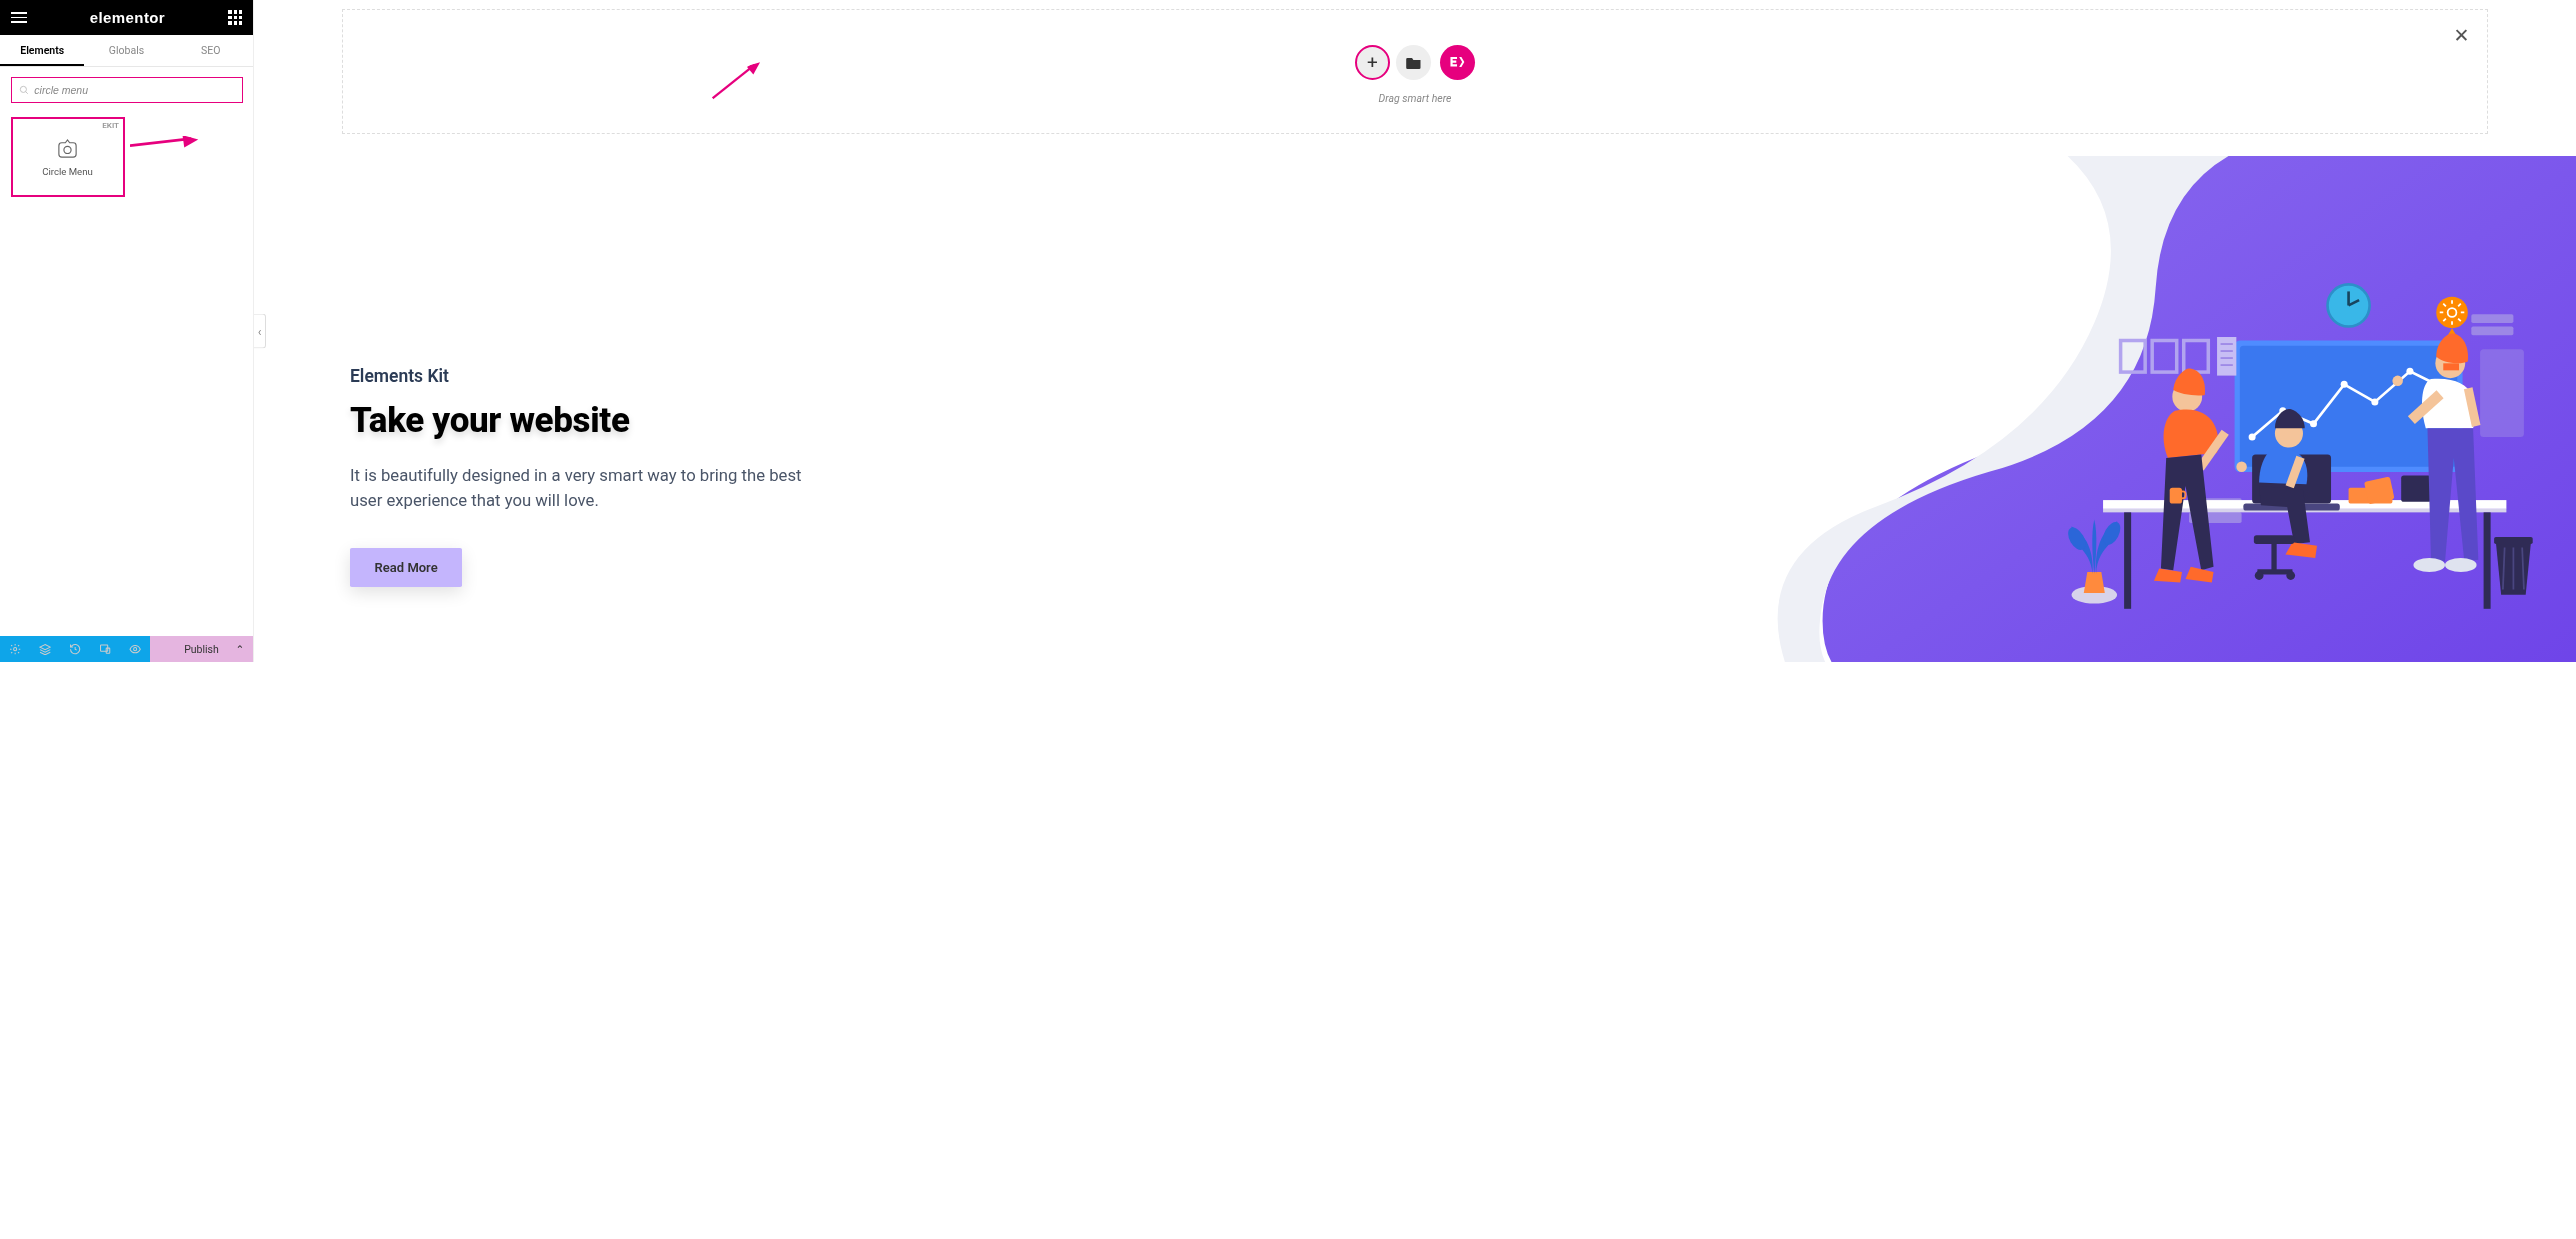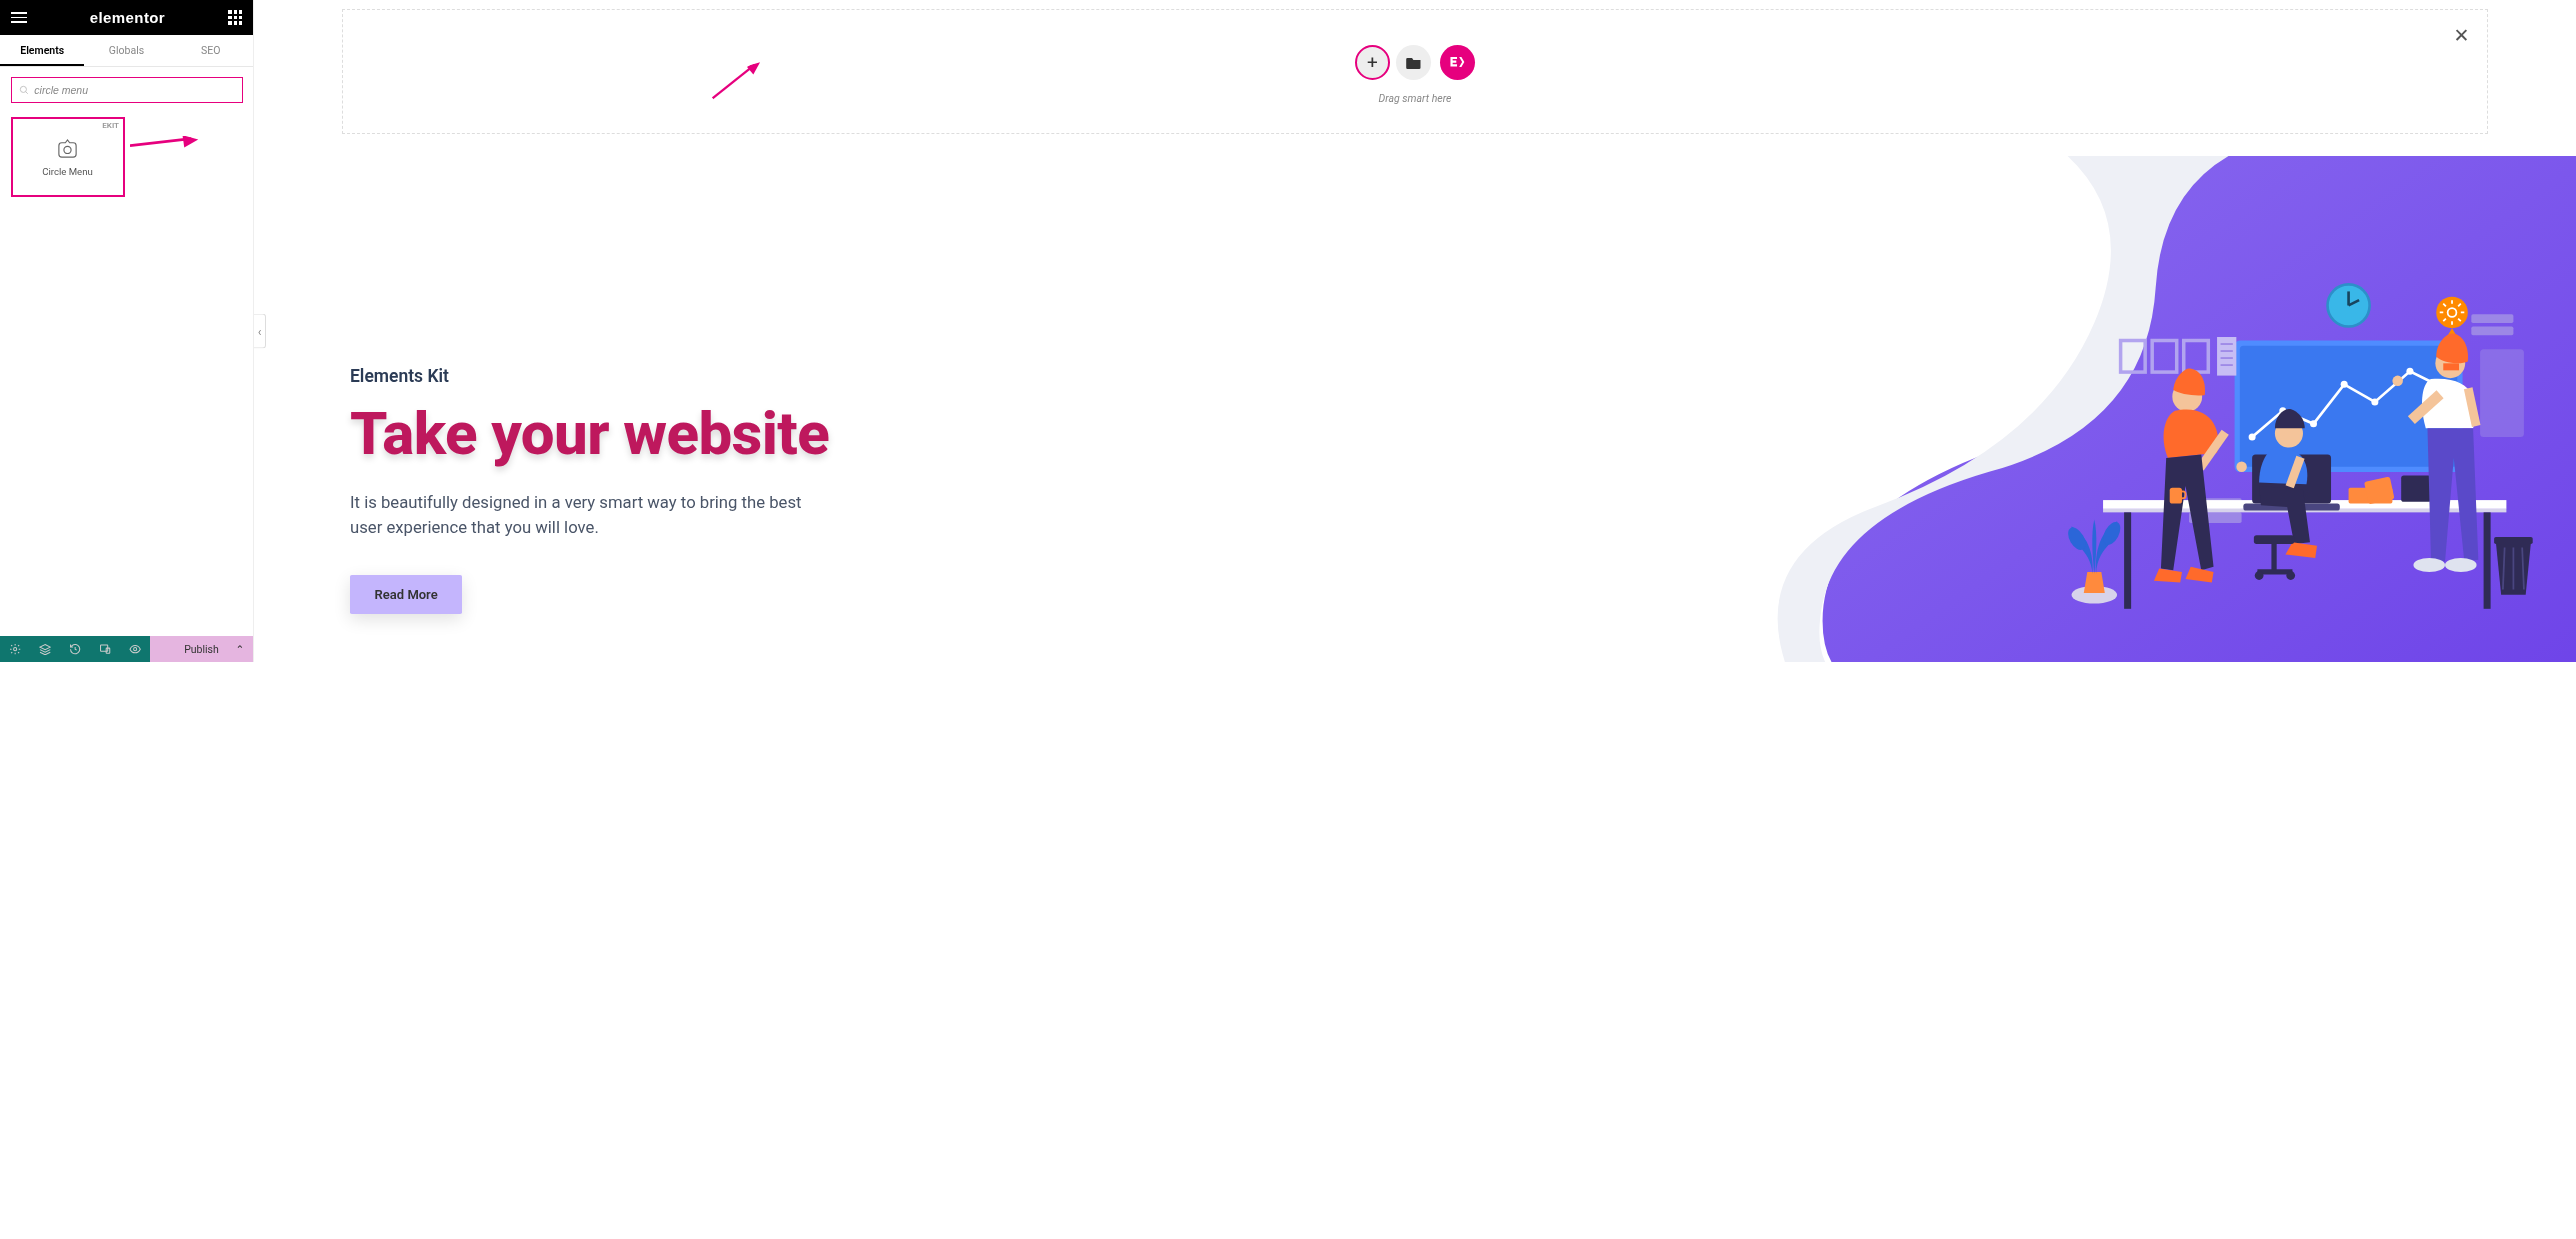--- a/index.html
+++ b/index.html
@@ -28,21 +28,21 @@
   .widget { margin-top:14px; border:2.6px solid #e6007e; width:114px; height:80px; background:#fff; position:relative; display:flex; flex-direction:column; align-items:center; justify-content:center; gap:7px;}
   .widget .badge { position:absolute; top:1.8px; right:3.5px; font-size:8px; color:#999; font-weight:600;}
   .widget svg.wicon { width:23px; height:21px; color:#666;}
   .widget .wlabel { font-size:9.6px; color:#555;}
 
   
   .annot-arrow-1.arrow { position:absolute; left:130px; top:136px; width:70px; height:12.3px; pointer-events:none;}
   .arrow svg { width:100%; height:100%; display:block;}
 
   
-  .sb-footer { position:absolute; bottom:0; left:0; right:0; height:26px; background:#0f766e; display:flex; align-items:stretch; color:#ccc; }
+  .sb-footer { position:absolute; bottom:0; left:0; right:0; height:26px; background:#0ea5e9; display:flex; align-items:stretch; color:#ccc; }
   .sb-footer .fbtn { flex:0 0 30px; display:flex; align-items:center; justify-content:center; cursor:pointer;}
   .sb-footer .fbtn svg { width:12.3px; height:12.3px; stroke:#ccc; fill:none; }
   .sb-footer .publish { flex:1; display:flex; align-items:center; justify-content:center; background:#e5b5e0; color:#333; font-size:10.5px; cursor:pointer; position:relative; gap:26px;}
   .sb-footer .publish .chev { position:absolute; right:8.8px;}
 
   
   .panel-toggle { position:absolute; left:254px; top:50%; transform:translateY(-50%); width:12.3px; height:35px; background:#fff; border:0.9px solid #ddd; border-left:none; border-radius:0 3.5px 3.5px 0; display:flex; align-items:center; justify-content:center; cursor:pointer; z-index:10;}
   .panel-toggle::before{content:"‹"; font-size:12.3px; color:#888;}
 
   
@@ -61,21 +61,21 @@
 
   .annot-arrow-2 { position:absolute; pointer-events:none; }
   .annot-arrow-2.left { left:460px; top:70px; width:61px; height:44px; transform:rotate(-32deg);}
 
   
   .hero { position:absolute; left:0; right:0; top:156px; bottom:0; }
   .hero-bg { position:absolute; inset:0; overflow:hidden; background:#fff;}
   .hero-bg svg { position:absolute; right:-53px; top:-26px; width:859px; height:561px;}
   .hero-text { position:absolute; left:96px; top:210px; max-width:491px;}
   .hero-kicker { font-size:17.5px; font-weight:600; color:#2b3b55; margin-bottom:16px;}
-  .hero-title { font-size:60px; line-height:1.08; font-weight:800; color:#be185d; text-shadow:0 3.5px 7px rgba(0,0,0,.15); letter-spacing:-.01em;}
+  .hero-title { font-size:35px; line-height:1.08; font-weight:800; color:#000000; text-shadow:0 3.5px 7px rgba(0,0,0,.15); letter-spacing:-.01em;}
   .hero-desc { font-size:16.7px; color:#4a5568; margin-top:23px; line-height:1.5; max-width:456px;}
   .hero-btn { margin-top:35px; display:inline-block; background:#c4b5fd; padding:12.3px 24.6px; font-size:13px; font-weight:600; color:#333; box-shadow:0 5.3px 17.5px rgba(0,0,0,.12); cursor:pointer; border-radius:1.8px;}
 
   
   .ill { position:absolute; right:17.5px; top:123px; width:491px; height:351px; }
   .ill svg { width:100%; height:100%; display:block; }
 
 </style>
 </head>
 <body>

